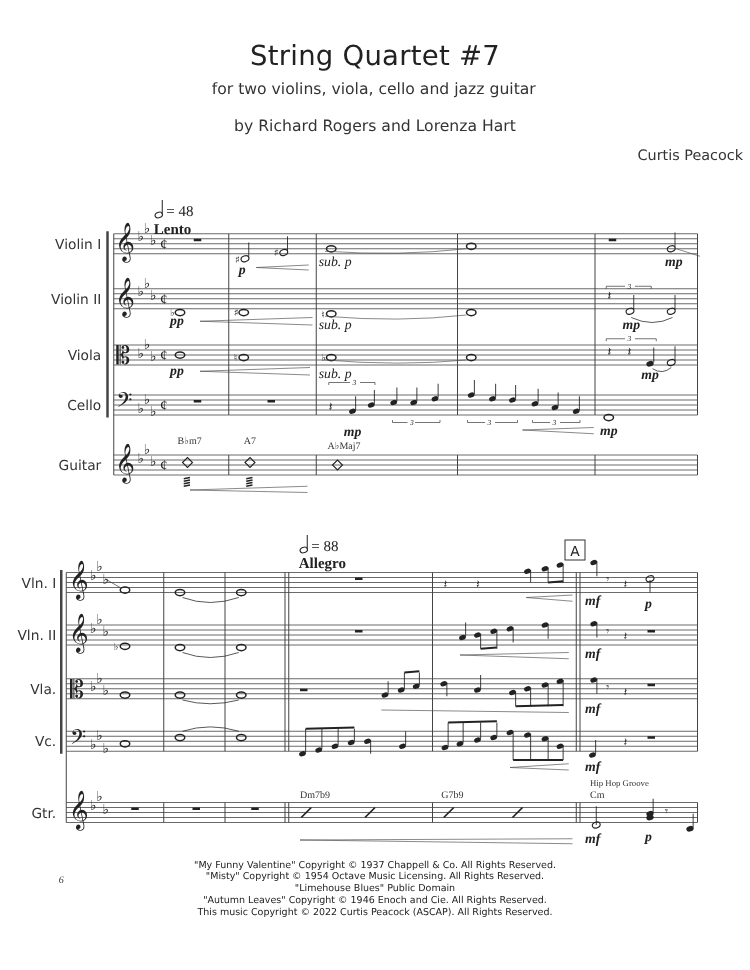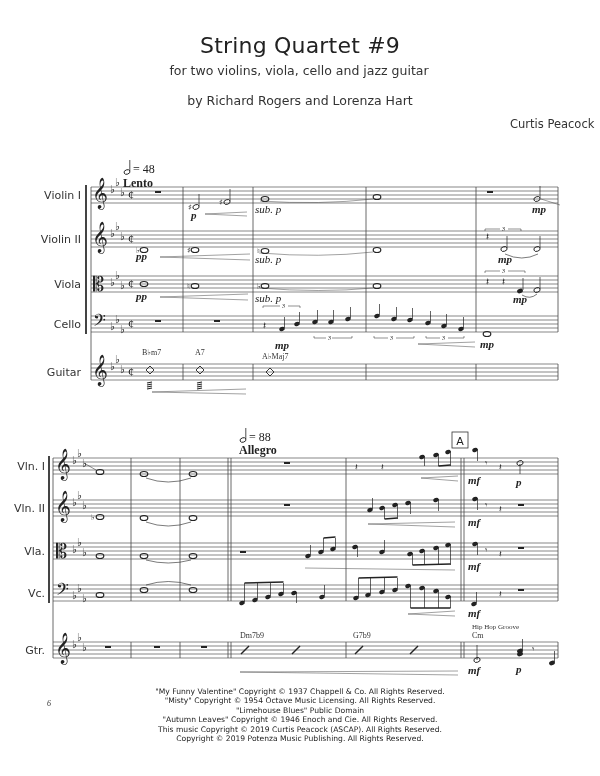--- a/index.html
+++ b/index.html
@@ -13,21 +13,21 @@
   .inst { font-family:"DejaVu Sans", sans-serif; font-size:11px; fill:#333; }
   .serif { font-family:"Liberation Serif", "DejaVu Serif", serif; }
   .dyn { font-family:"Liberation Serif", serif; font-style:italic; font-weight:bold; font-size:11px; fill:#222; }
   .small { font-family:"Liberation Serif", serif; font-size:8px; fill:#333; }
   .footer { left:0; width:600px; top:687px; text-align:center; font-size:7.6px; line-height:9.4px; color:#222; }
   .pagenum { left:47px; top:699px; font-size:8px; font-style:italic; font-family:"Liberation Serif", serif; color:#333; }
 </style>
 </head>
 <body>
 
-<div class="abs title">String Quartet #9</div>
+<div class="abs title">String Quartet #7</div>
 <div class="abs subtitle">for two violins, viola, cello and jazz guitar</div>
 <div class="abs mvt">
   <div>by Richard Rogers and Lorenza Hart</div>
 </div>
 <div class="abs composer">Curtis Peacock</div>
 
 <svg class="score" width="600" height="776" viewBox="0 0 600 776">
   <defs>
     <g id="staff5">
       <line x1="0" y1="0" x2="1" y2="0"></line>
@@ -563,15 +563,14 @@
   </g>
 </svg>
 
 <div class="abs pagenum">6</div>
 
 <div class="abs footer">
   <div>"My Funny Valentine" Copyright © 1937 Chappell &amp; Co. All Rights Reserved.</div>
   <div>"Misty" Copyright © 1954 Octave Music Licensing. All Rights Reserved.</div>
   <div>"Limehouse Blues" Public Domain</div>
   <div>"Autumn Leaves" Copyright © 1946 Enoch and Cie. All Rights Reserved.</div>
-  <div>This music Copyright © 2019 Curtis Peacock (ASCAP). All Rights Reserved.</div>
-  <div>Copyright © 2019 Potenza Music Publishing. All Rights Reserved.</div>
+  <div>This music Copyright © 2022 Curtis Peacock (ASCAP). All Rights Reserved.</div>
 </div>
 
 </body></html>

